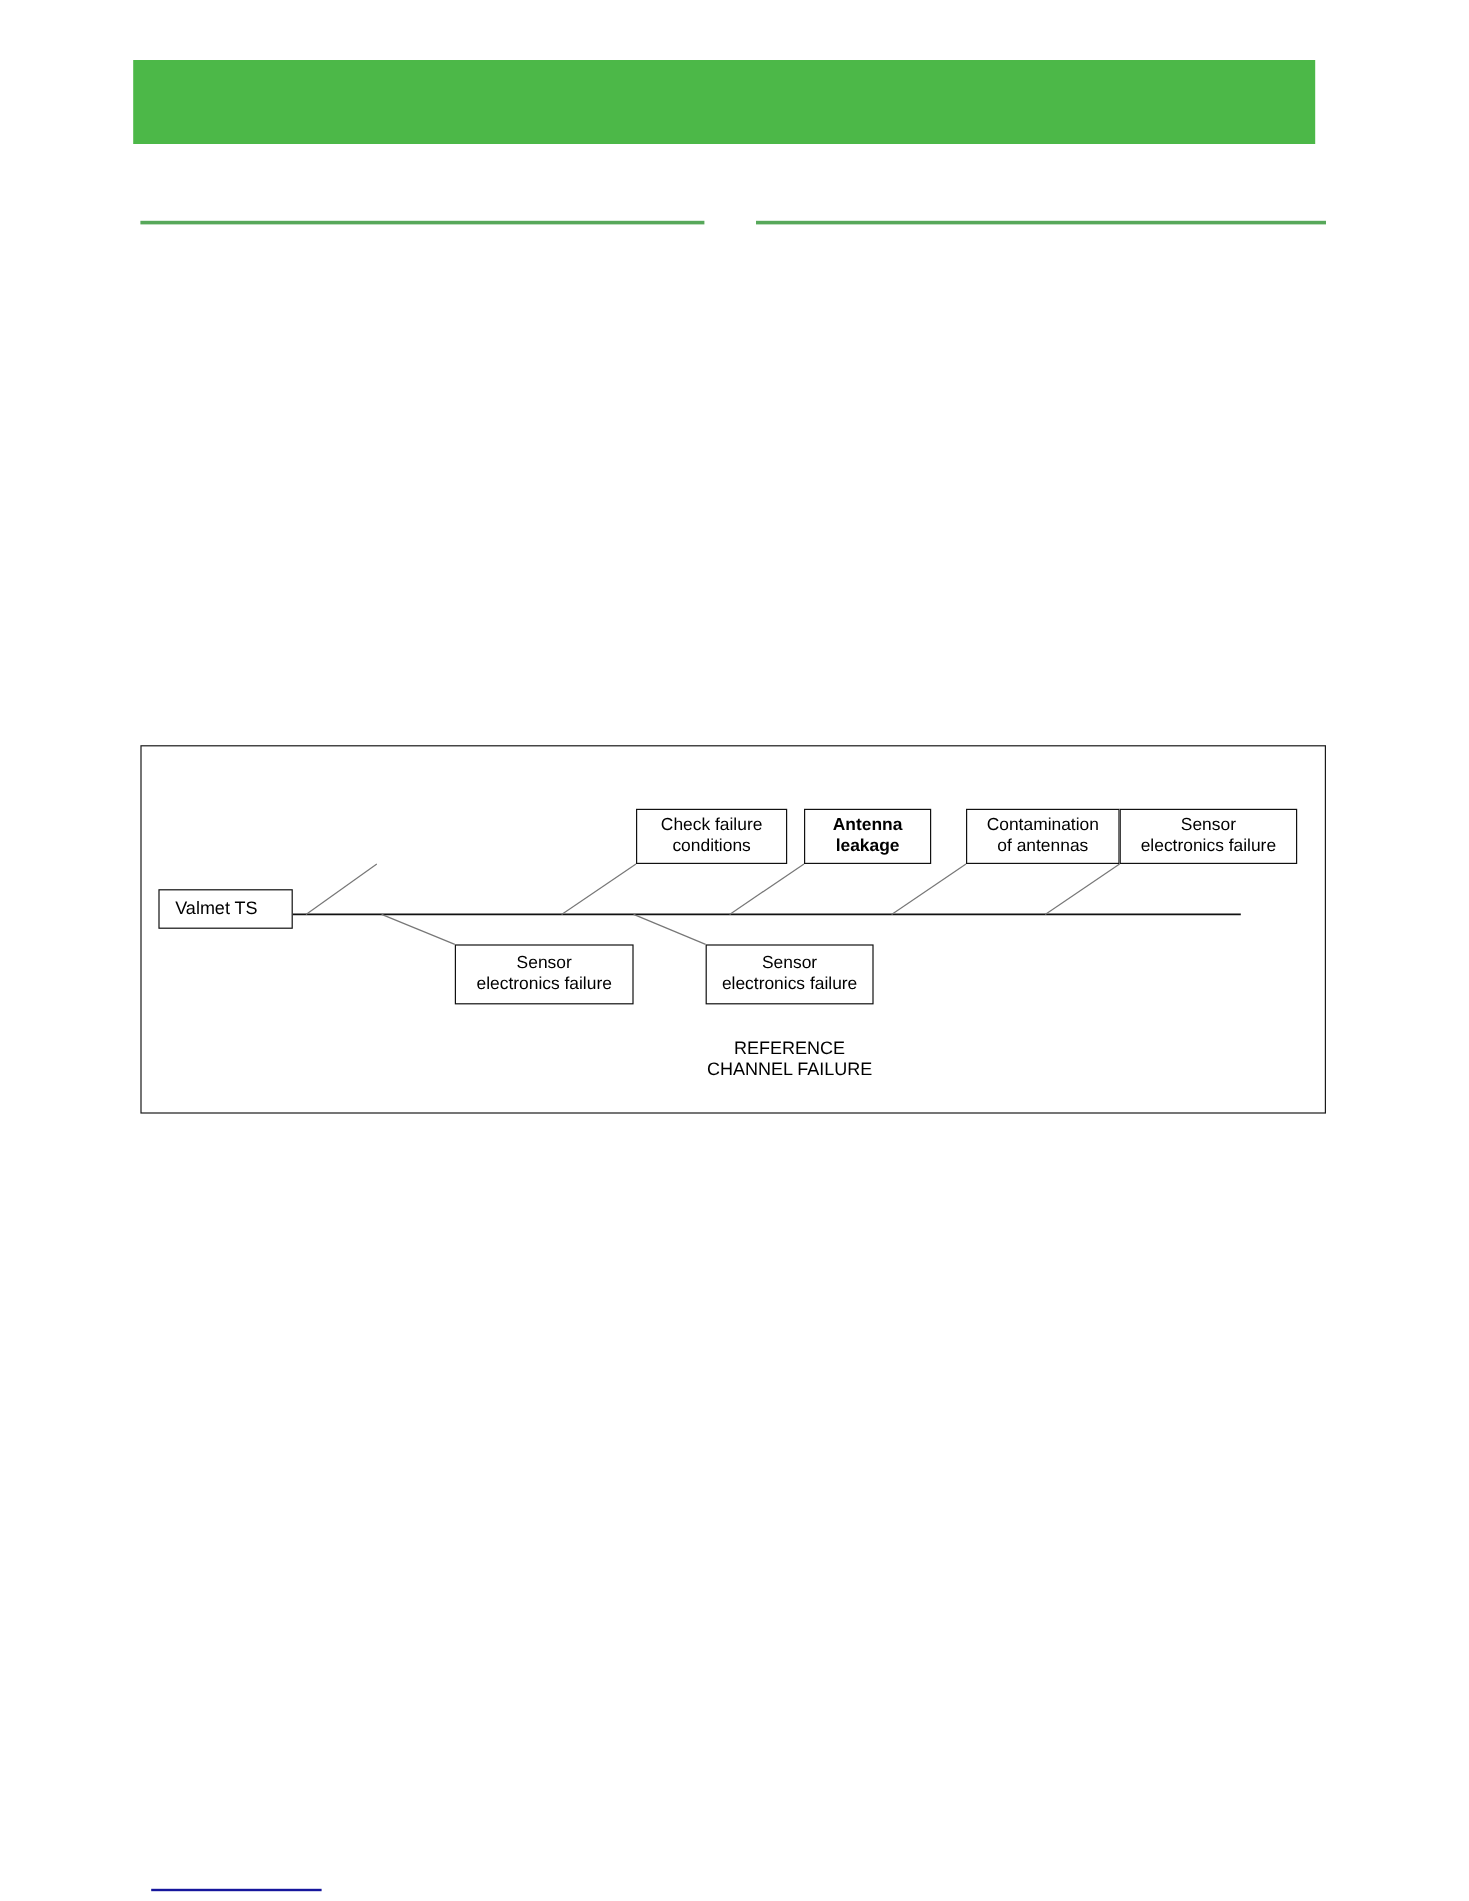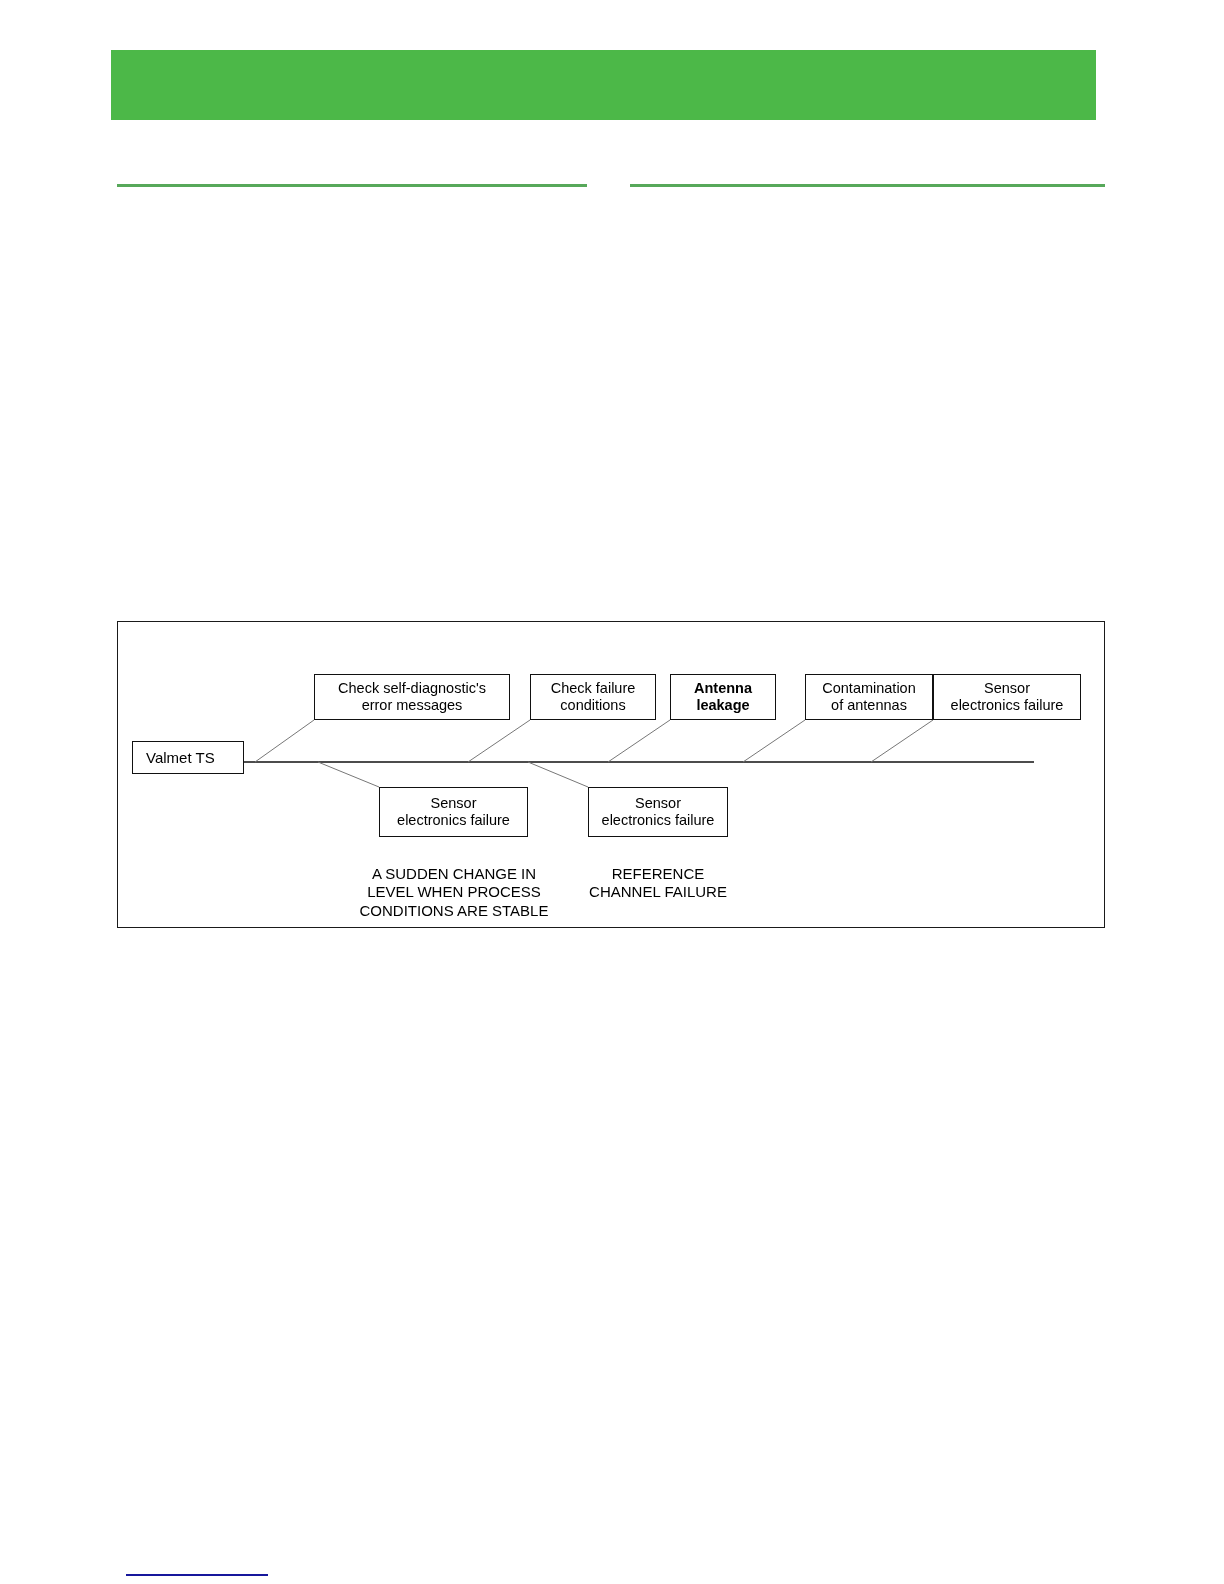--- a/index.html
+++ b/index.html
@@ -154,39 +154,34 @@
       <line x1="490" y1="140" x2="552" y2="98" stroke="#777777" stroke-width="1"></line>
       <line x1="625" y1="140" x2="687" y2="98" stroke="#777777" stroke-width="1"></line>
       <line x1="753" y1="140" x2="815" y2="98" stroke="#777777" stroke-width="1"></line>
 
       <line x1="200" y1="140" x2="261" y2="165" stroke="#777777" stroke-width="1"></line>
       <line x1="410" y1="140" x2="470" y2="165" stroke="#777777" stroke-width="1"></line>
     </svg>
 
     <div class="node root" style="left:14px; top:119px; width:112px; height:33px;">Valmet TS</div>
 
-    <div class="node" style="left:196px; top:52px; width:196px; height:46px;">Check self-diagnostic's
-error messages</div>
     <div class="node" style="left:412px; top:52px; width:126px; height:46px;">Check failure
 conditions</div>
     <div class="node" style="left:552px; top:52px; width:106px; height:46px;font-weight:bold;">Antenna
 leakage</div>
     <div class="node" style="left:687px; top:52px; width:128px; height:46px;">Contamination
 of antennas</div>
     <div class="node" style="left:815px; top:52px; width:148px; height:46px;">Sensor
 electronics failure</div>
 
     <div class="node" style="left:261px; top:165px; width:149px; height:50px;">Sensor
 electronics failure</div>
     <div class="node" style="left:470px; top:165px; width:140px; height:50px;">Sensor
 electronics failure</div>
 
-    <div class="caption" style="left:236px; top:243px; width:200px;">A SUDDEN CHANGE IN
-LEVEL WHEN PROCESS
-CONDITIONS ARE STABLE</div>
     <div class="caption" style="left:466px; top:243px; width:148px;">REFERENCE
 CHANNEL FAILURE</div>
 
   </div>
 
   <div class="footer-rule"></div>
   <div class="footer-text" style="left:126px; top:1550px;"></div>
 
 </div>
 

